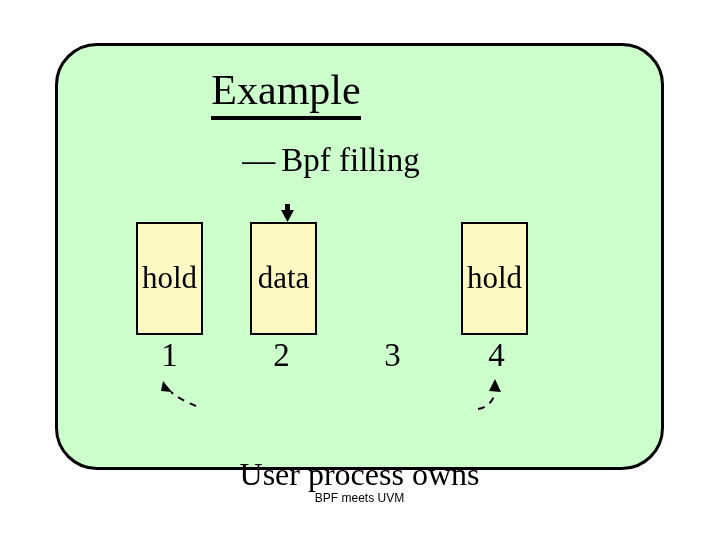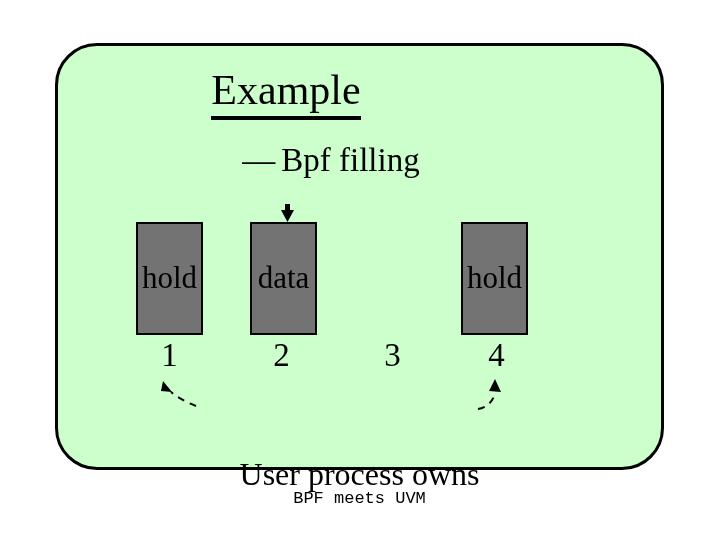--- a/index.html
+++ b/index.html
@@ -77,21 +77,21 @@
     left: 0;
     top: 222px;
     width: 719px;
     height: 113px;
   }
   .cell {
     position: absolute;
     top: 0;
     width: 67px;
     height: 113px;
-    background: #737373;
+    background: #fef9c3;
     border: 2px solid #000000;
     box-sizing: border-box;
   }
   .cell .cell-label {
     position: absolute;
     left: 0;
     right: 0;
     top: 50%;
     transform: translateY(-52%);
     text-align: center;
@@ -149,24 +149,24 @@
     pointer-events: none;
   }
 
   
   .footer {
     position: absolute;
     left: 0;
     top: 491px;
     width: 719px;
     text-align: center;
-    font-size: 17px;
+    font-size: 12px;
     line-height: 15px;
     color: #000000;
-    font-family: Liberation Mono, monospace;
+    font-family: Liberation Sans, sans-serif;
   }
 </style>
 </head>
 <body>
 
 <div id="slide-root">
 
   <div class="panel"></div>
 
   <div class="title">

